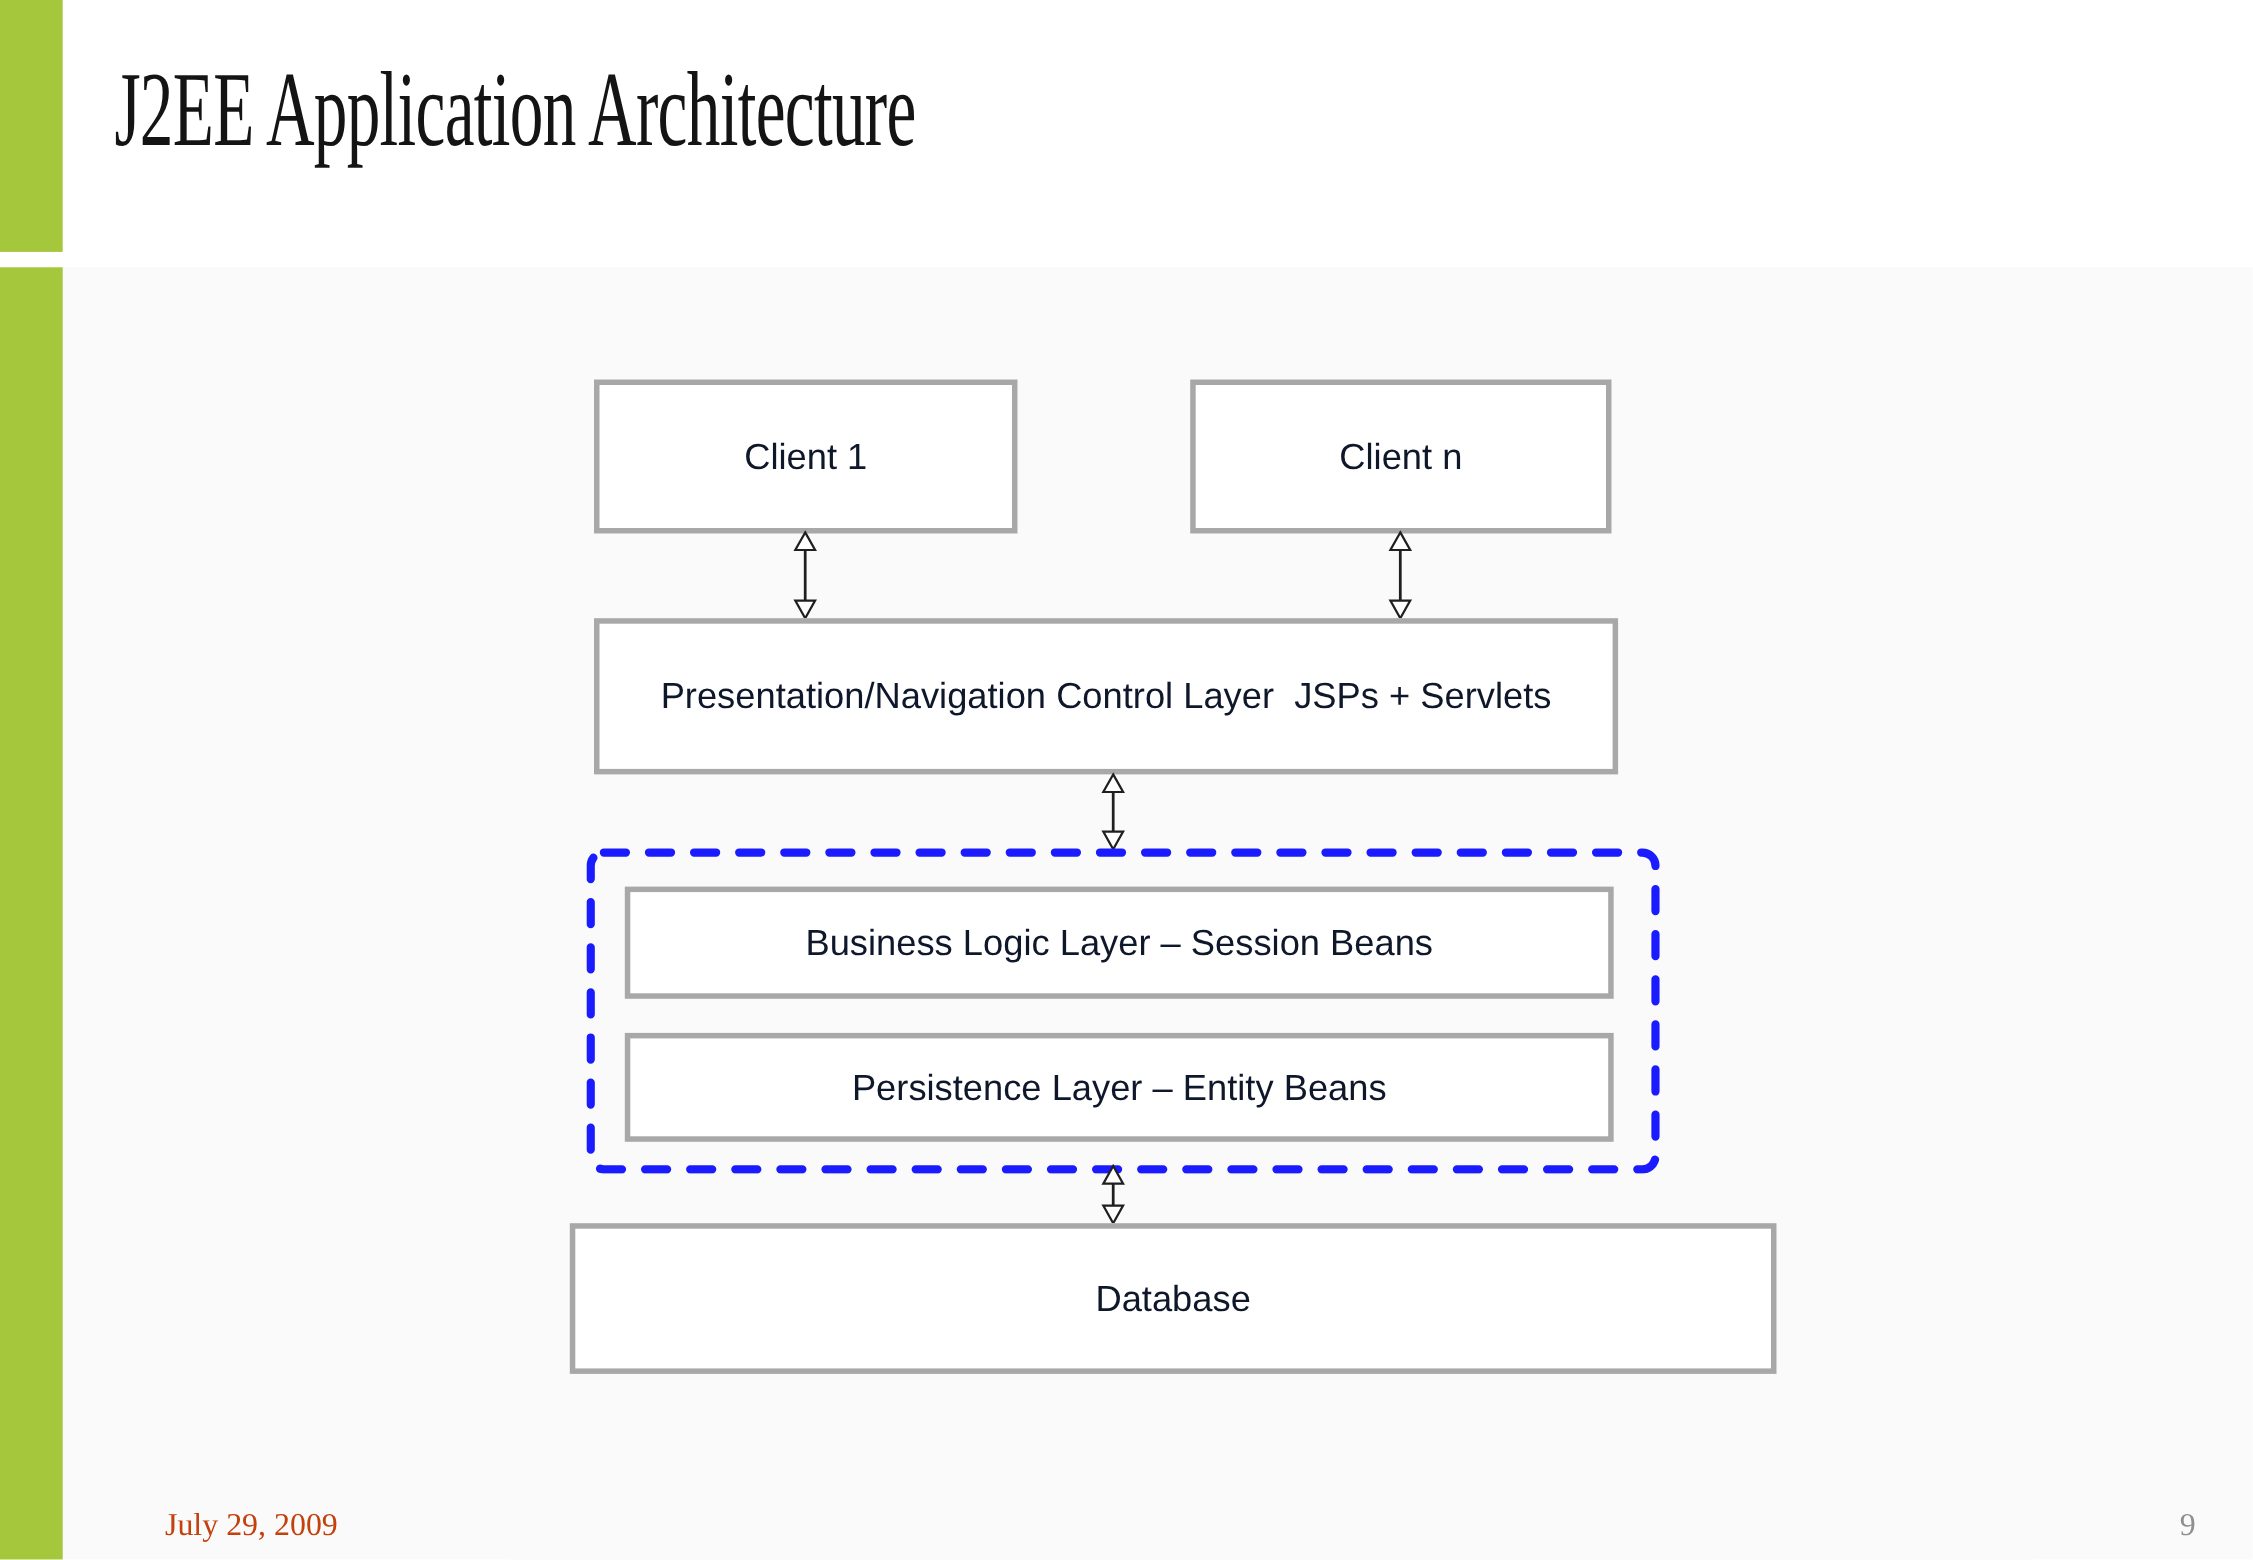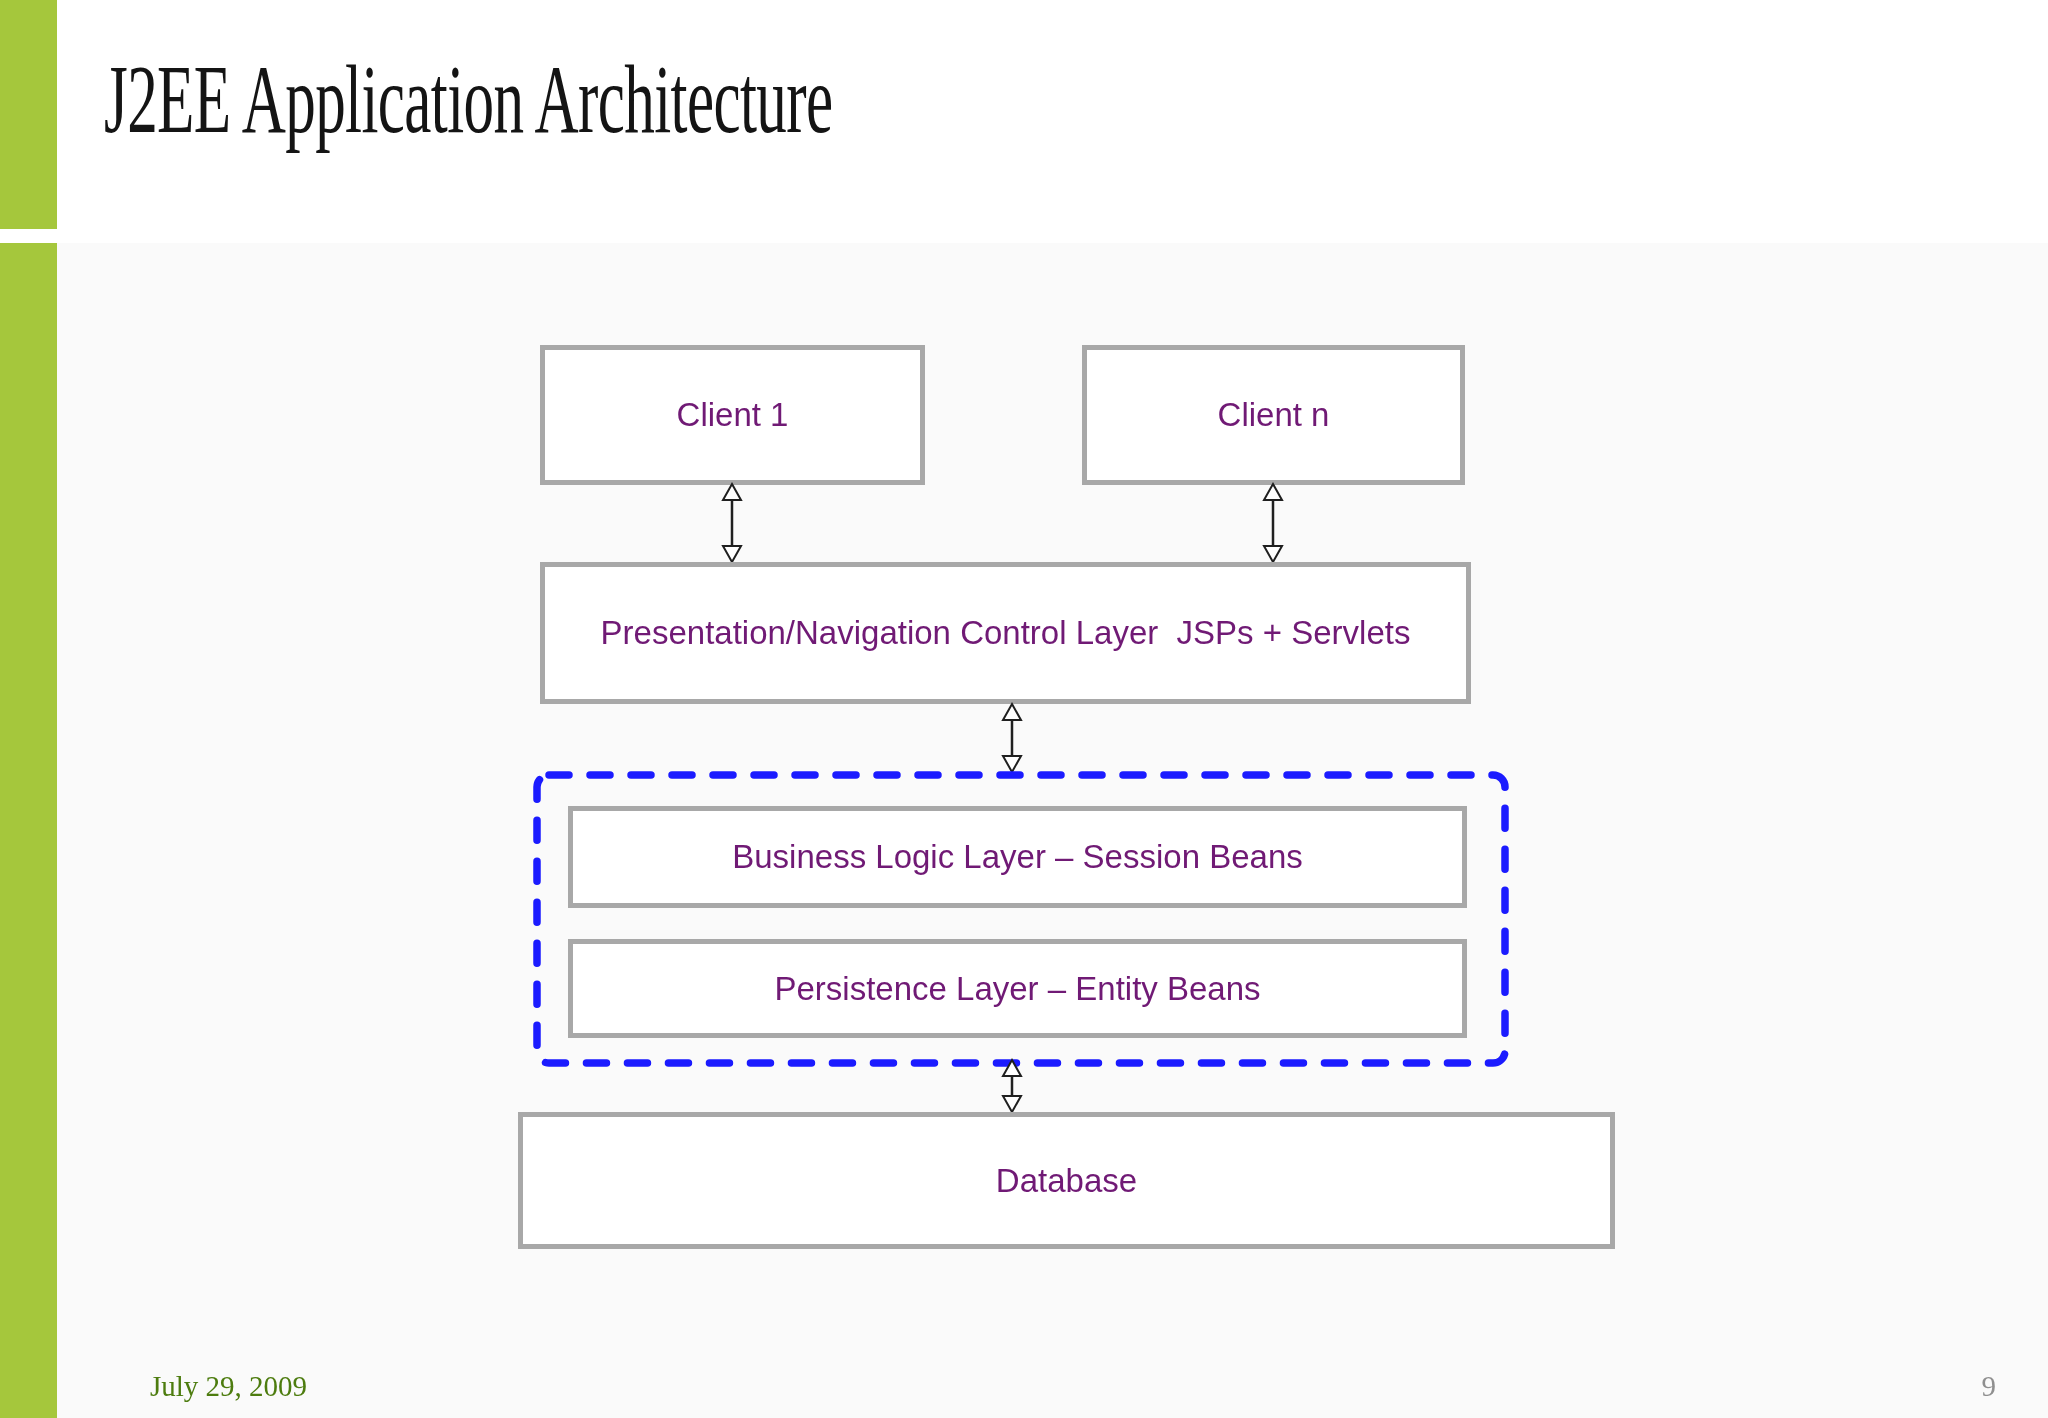--- a/index.html
+++ b/index.html
@@ -30,35 +30,35 @@
   .diagram{position:absolute;left:0;top:0;width:2048px;height:1418px;z-index:5;}
   .dbox{
     position:absolute;
     background:#ffffff;
     border:5px solid #a8a8a8;
     box-sizing:border-box;
     display:flex;align-items:center;justify-content:center;
   }
   .dbox .label{
     font-family:"Liberation Sans",sans-serif;
-    font-size:33px;color:#701a75;
+    font-size:33px;color:#0f172a;
     white-space:pre;
   }
   .box-client1{left:540px;top:345px;width:385px;height:140px;}
   .box-clientn{left:1082px;top:345px;width:383px;height:140px;}
   .box-presentation{left:540px;top:562px;width:931px;height:142px;}
   .box-business{left:568px;top:806px;width:899px;height:102px;}
   .box-persistence{left:568px;top:939px;width:899px;height:99px;}
   .box-database{left:518px;top:1112px;width:1097px;height:137px;}
   .arrow-svg{position:absolute;overflow:visible;}
   .dashed-svg{position:absolute;left:533px;top:771px;}
   .footer-date{
     position:absolute;left:150px;top:1370px;
     font-family:"Liberation Serif",serif;
-    font-size:29px;color:#4d7c0f;z-index:4;white-space:nowrap;
+    font-size:29px;color:#c2410c;z-index:4;white-space:nowrap;
   }
   .page-number{
     position:absolute;right:52px;top:1370px;
     font-family:"Liberation Serif",serif;
     font-size:29px;color:#8f8f8f;z-index:4;
   }
 </style>
 </head>
 <body>
 

